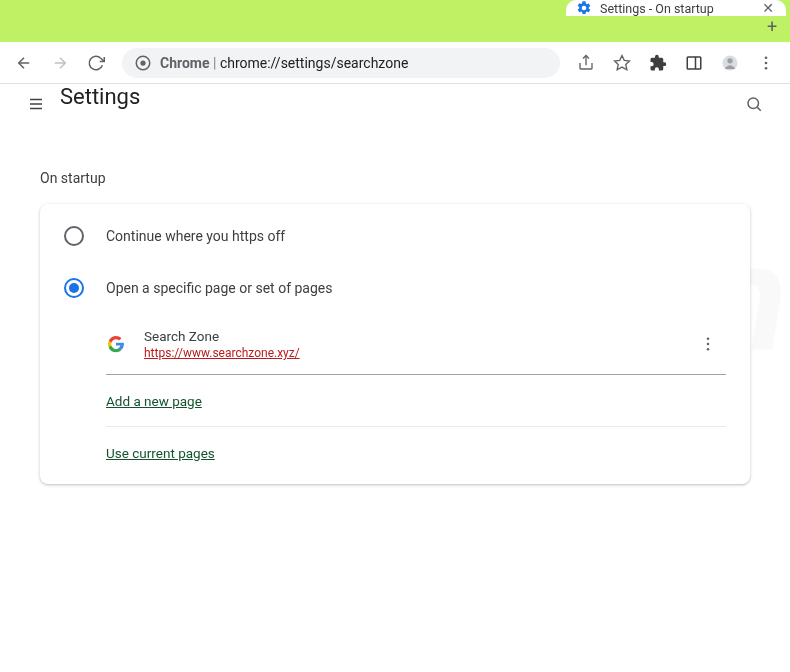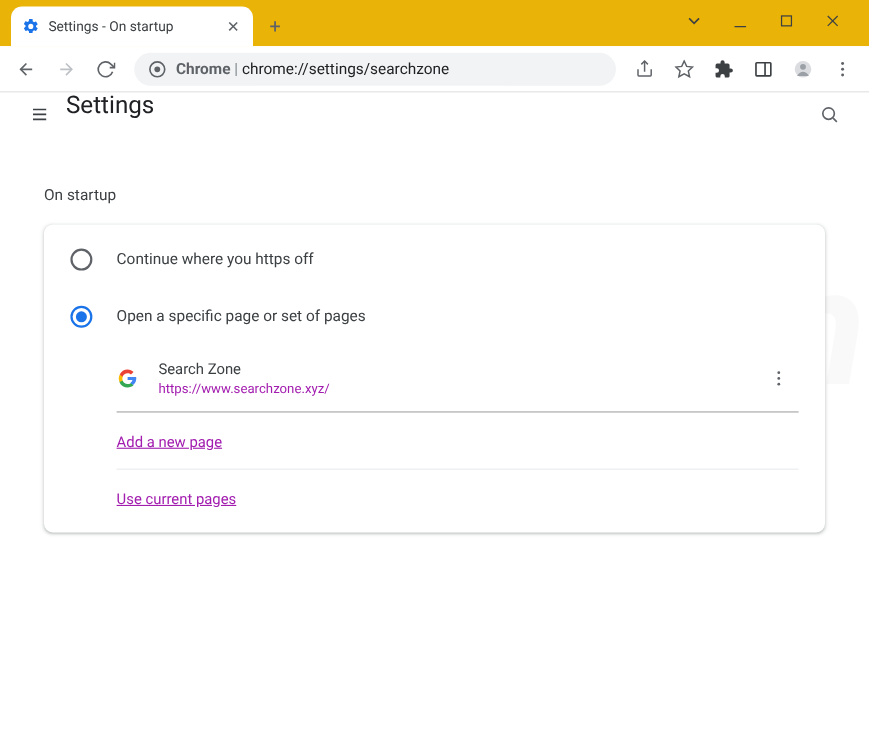--- a/index.html
+++ b/index.html
@@ -1,19 +1,19 @@
 <!DOCTYPE html>
 <html><head>
   <meta charset="utf-8">
   <style>
     * { margin: 0; padding: 0; box-sizing: border-box; font-family: 'Segoe UI', Roboto, Arial, sans-serif; }
     body { width: 790px; height: 672px; background: #fff; overflow: hidden; position: relative; }
 
     
-    .titlebar { height: 42px; background: #eab308; display: flex; align-items: flex-end; padding-right: 4px; }
+    .titlebar { height: 42px; background: #bef264; display: flex; align-items: flex-end; padding-right: 4px; flex-direction: column; }
     .tab { display: flex; align-items: center; background: #fff; border-radius: 10px 10px 0 0; height: 36px; padding: 0 10px; margin-left: 10px; min-width: 220px; gap: 8px; }
     .tab-favicon { width: 16px; height: 16px; display: flex; align-items: center; justify-content: center; }
     .tab-title { font-size: 12.5px; color: #3c4043; flex: 1; }
     .tab-close { width: 16px; height: 16px; display: flex; align-items: center; justify-content: center; cursor: pointer; color: #5f6368; font-size: 14px; }
     .newtab { width: 28px; height: 28px; display: flex; align-items: center; justify-content: center; cursor: pointer; color: #5f6368; font-size: 18px; margin-left: 6px; margin-bottom: 4px; }
     .titlebar-spacer { flex: 1; }
     .wincontrols { display: flex; align-items: center; height: 42px; gap: 24px; padding: 0 20px 4px 0; }
     .wincontrols span { color: #3c4043; cursor: pointer; display: flex; align-items: center; justify-content: center; }
 
     
@@ -41,26 +41,26 @@
     .radio { width: 20px; height: 20px; border: 2px solid #5f6368; border-radius: 50%; display: flex; align-items: center; justify-content: center; flex-shrink: 0; }
     .radio.checked { border-color: #1a73e8; }
     .radio.checked::after { content: ''; width: 10px; height: 10px; background: #1a73e8; border-radius: 50%; }
     .radio-label { font-size: 14px; color: #3c4043; }
 
     .sublist { padding: 0 24px 0 66px; }
     .page-row { display: flex; align-items: center; padding: 12px 0; border-bottom: 1px solid #a3a3a3; }
     .page-favicon { width: 20px; height: 20px; margin-right: 18px; display: flex; align-items: center; justify-content: center; }
     .page-info { flex: 1; }
     .page-name { font-size: 13.5px; color: #3c4043; }
-    .page-url { font-size: 12px; color: #a21caf; margin-top: 2px; }
+    .page-url { font-size: 12px; color: #b91c1c; margin-top: 2px; text-decoration: underline; }
     .page-more { width: 36px; height: 36px; display: flex; align-items: center; justify-content: center; cursor: pointer; color: #5f6368; }
 
     .link-row { padding: 16px 0; border-bottom: 1px solid #e8eaed; }
     .link-row:last-child { border-bottom: none; }
-    .link { font-size: 13.5px; color: #a21caf; text-decoration: underline; cursor: pointer; }
+    .link { font-size: 13.5px; color: #14532d; text-decoration: underline; cursor: pointer; }
 
     
     .watermark { position: absolute; top: 210px; left: 100px; right: 40px; font-size: 150px; font-weight: 700; font-style: italic; color: rgba(180,180,180,0.08); pointer-events: none; letter-spacing: -8px; white-space: nowrap; z-index: 0; }
     .content, .header, .toolbar, .titlebar { position: relative; z-index: 1; }
 
     svg { width: 18px; height: 18px; }
   </style>
 </head>
 <body>
 

